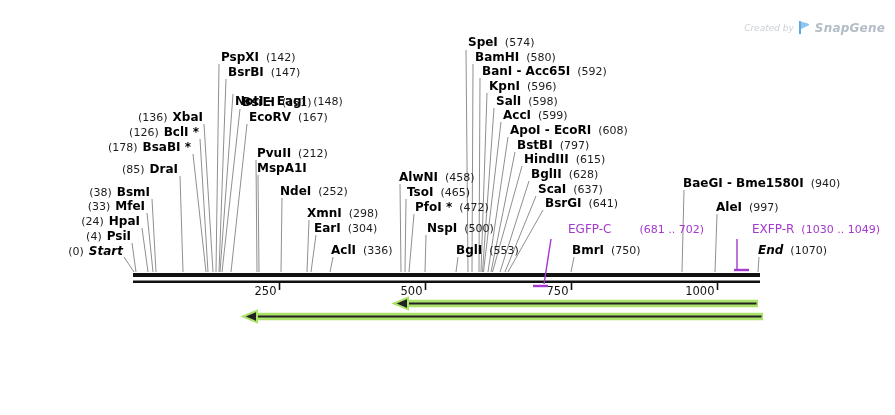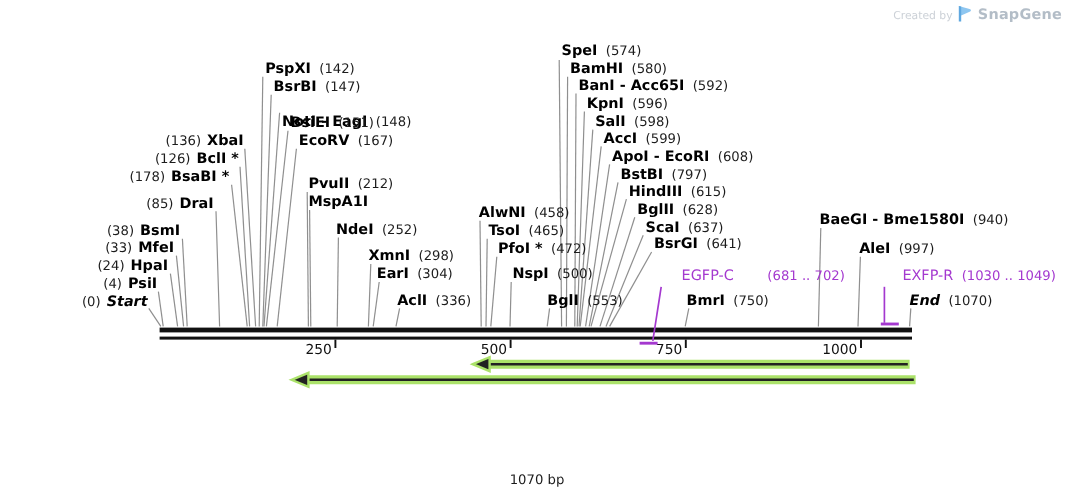--- a/index.html
+++ b/index.html
@@ -1,18 +1,18 @@
 <!DOCTYPE html>
 <html><head>
 <meta charset="utf-8">
 <style>
   html,body{margin:0;padding:0;background:#fff;}
   .stage{position:relative;width:895px;height:415px;background:#ffffff;
          font-family:"DejaVu Sans", "Liberation Sans", sans-serif;overflow:hidden;}
-  .watermark{position:absolute;top:4px;right:10px;display:flex;align-items:flex-end;gap:4px;}
+  .watermark{position:absolute;top:20px;right:10px;display:flex;align-items:center;gap:4px;font-style:italic;}
   .watermark .created{font-size:9px;color:#ccd1d7;}
   .watermark .brand{font-size:12px;font-weight:600;color:#b3bdc7;letter-spacing:.2px;}
   .site-label{position:absolute;white-space:nowrap;font-size:12px;line-height:14px;color:#000;}
   .site-label.r{transform:translateX(-100%);}
   .site-label .nm{font-weight:bold;}
   .site-label .nm.plain{font-weight:normal;margin-left:16px;}
   .site-label .nm.it{font-style:italic;}
   .site-label .pos{font-size:11px;color:#1c1c1c;}
   .site-label .pos.before{margin-right:5px;}
   .site-label .pos.after{margin-left:7px;}
@@ -149,14 +149,13 @@
       <div class="site-label" style="left: 538px; top: 182px;"><span class="nm">ScaI</span><span class="pos after">(637)</span></div>
       <div class="site-label" style="left: 545px; top: 196px;"><span class="nm">BsrGI</span><span class="pos after">(641)</span></div>
       <div class="site-label" style="left: 683px; top: 176px;"><span class="nm">BaeGI - Bme1580I</span><span class="pos after">(940)</span></div>
       <div class="site-label" style="left: 716px; top: 200px;"><span class="nm">AleI</span><span class="pos after">(997)</span></div>
       <div class="site-label" style="left: 572px; top: 243px;"><span class="nm">BmrI</span><span class="pos after">(750)</span></div>
       <div class="site-label" style="left: 758px; top: 243px;"><span class="nm it">End</span><span class="pos after">(1070)</span></div>
       <div class="site-label" style="left: 552px; top: 222px; color: rgb(164, 56, 207);"><span class="nm plain">EGFP-C</span><span class="pos after" style="color: rgb(164, 56, 207); margin-left: 28px;">(681 .. 702)</span></div>
       <div class="site-label" style="left: 736px; top: 222px; color: rgb(164, 56, 207);"><span class="nm plain">EXFP-R</span><span class="pos after" style="color: rgb(164, 56, 207);">(1030 .. 1049)</span></div>
     </div>
 
-  <div class="map-sub">1070 bp</div>
 </div>
 
 </body></html>

